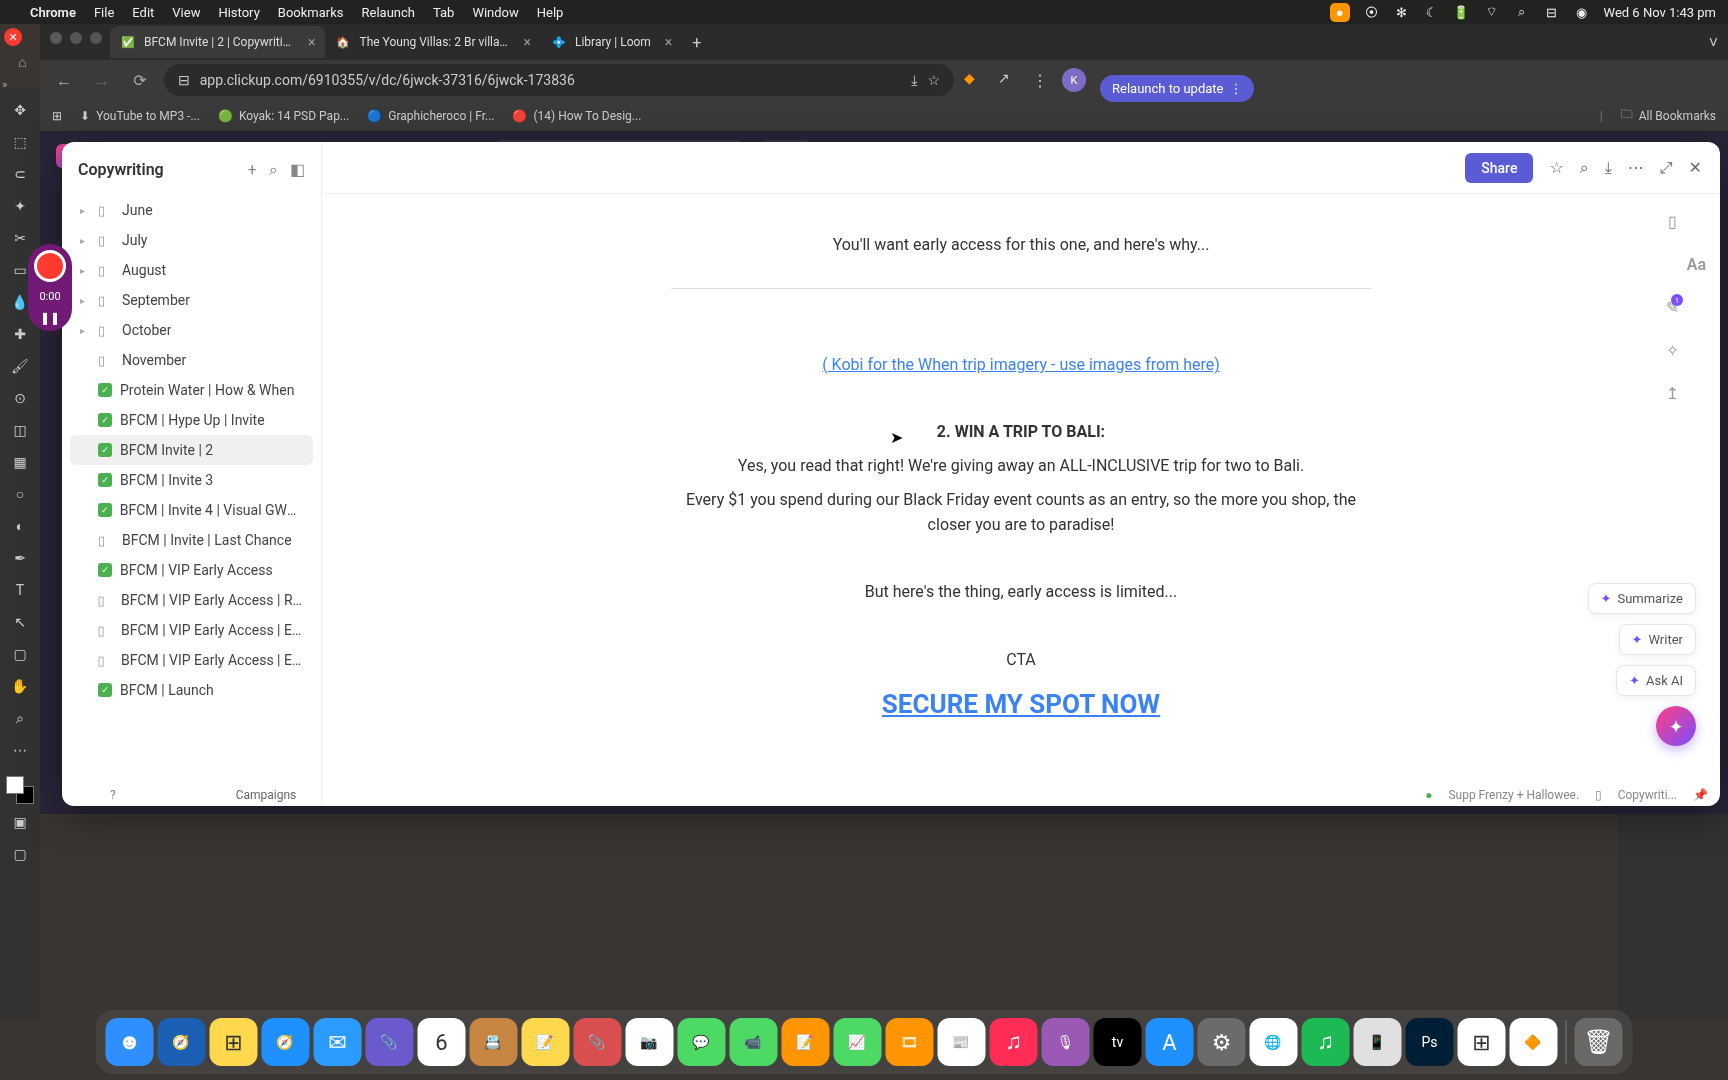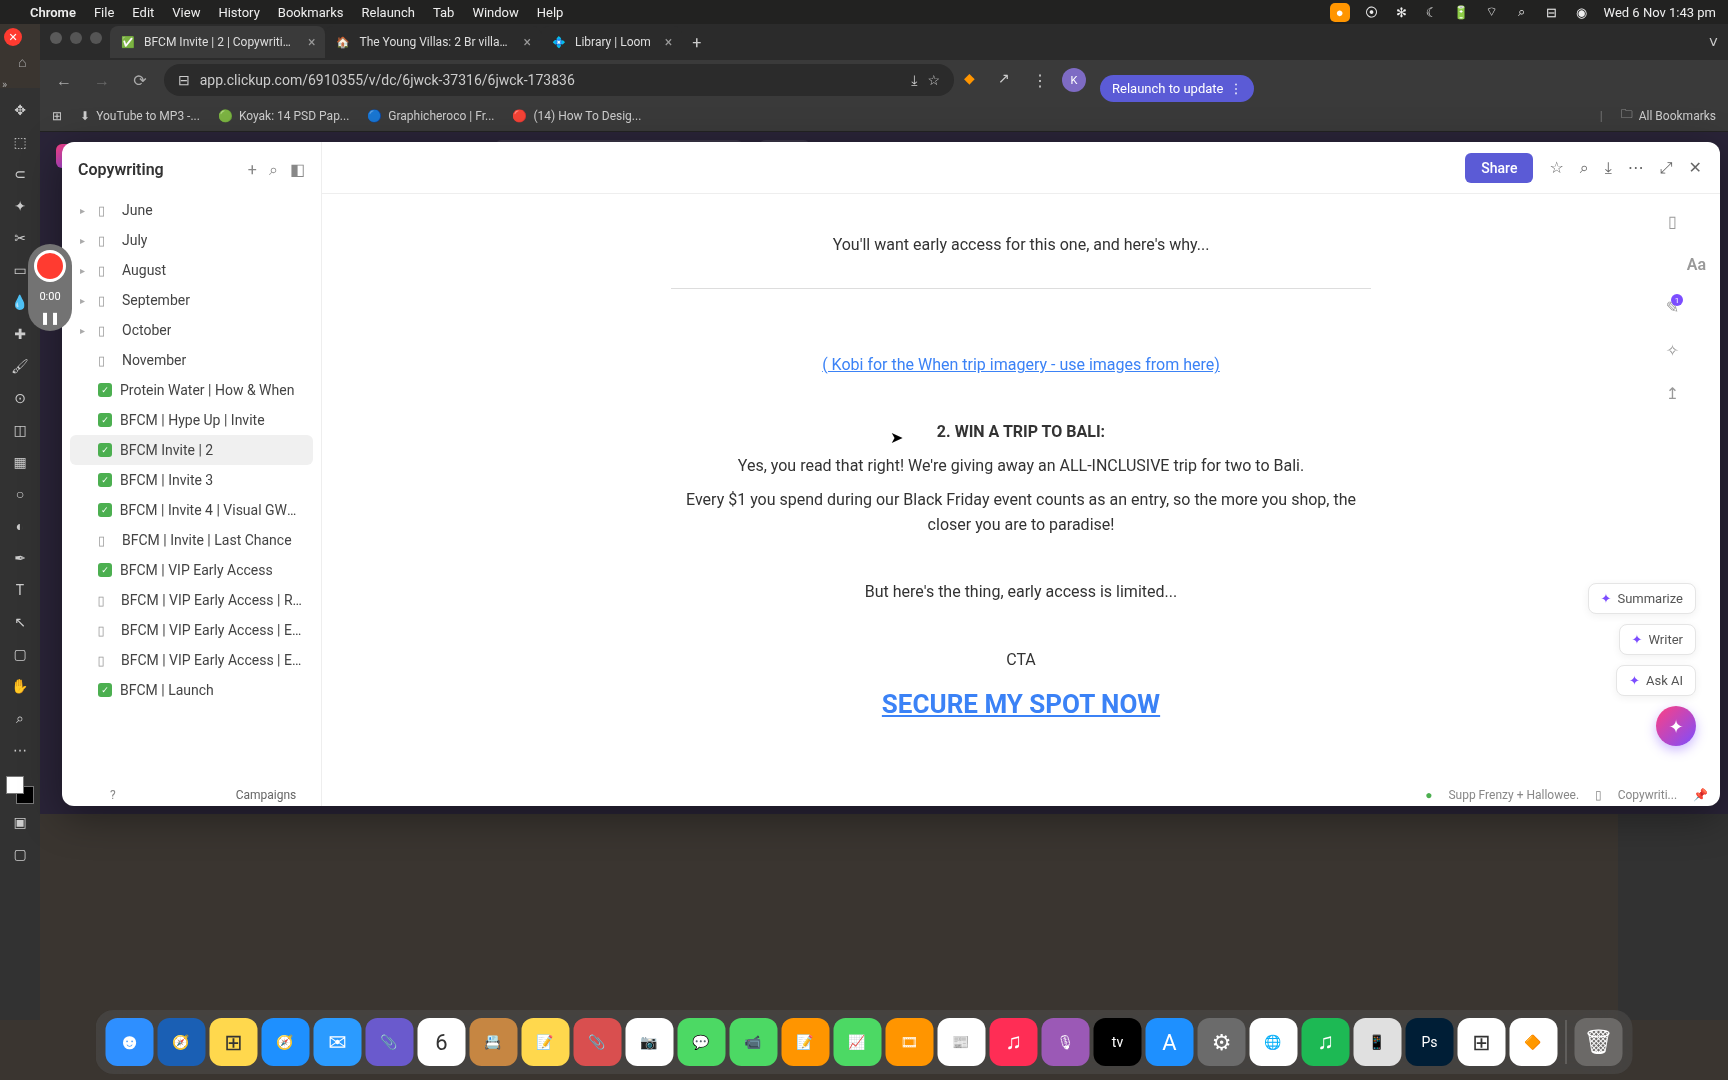--- a/index.html
+++ b/index.html
@@ -81,21 +81,21 @@
 .rail-btn { font-size: 16px; }
 .rail-badge { position: relative; }
 .rail-badge-dot { position: absolute; top: -4px; right: -4px; width: 12px; height: 12px; background: #7c4dff; border-radius: 50%; color: white; font-size: 8px; display: flex; align-items: center; justify-content: center; }
 
 .ai-buttons { position: absolute; right: 24px; bottom: 60px; display: flex; flex-direction: column; gap: 10px; align-items: flex-end; }
 .ai-btn { background: white; border: 1px solid #e5e5e5; border-radius: 8px; padding: 7px 12px; font-size: 13px; color: #555; display: flex; align-items: center; gap: 6px; box-shadow: 0 2px 8px rgba(0,0,0,0.06); }
 .ai-sparkle { color: #7c4dff; }
 .ai-fab { width: 40px; height: 40px; border-radius: 50%; background: linear-gradient(135deg, #ff4081, #7c4dff); display: flex; align-items: center; justify-content: center; color: white; font-size: 18px; box-shadow: 0 4px 12px rgba(124,77,255,0.4); }
 
 
-.loom-recorder { position: absolute; left: 28px; top: 244px; width: 44px; background: #737373; border-radius: 22px; padding: 6px; display: flex; flex-direction: column; align-items: center; gap: 8px; z-index: 100; }
+.loom-recorder { position: absolute; left: 28px; top: 244px; width: 44px; background: #701a75; border-radius: 22px; padding: 6px; display: flex; flex-direction: column; align-items: center; gap: 8px; z-index: 100; }
 .loom-rec { width: 32px; height: 32px; border-radius: 50%; background: #ff3b30; border: 3px solid white; }
 .loom-time { color: white; font-size: 11px; }
 .loom-pause { color: white; font-size: 12px; }
 
 
 .close-badge { position: absolute; left: 4px; top: 28px; width: 18px; height: 18px; border-radius: 50%; background: #ff3b30; color: white; font-size: 11px; display: flex; align-items: center; justify-content: center; z-index: 50; }
 
 
 .ps-panel { position: absolute; right: 0; top: 88px; width: 110px; bottom: 60px; background: #323232; color: #ccc; font-size: 11px; }
 .ps-tabs { display: flex; gap: 10px; padding: 6px 8px; border-bottom: 1px solid #222; font-size: 11px; }

